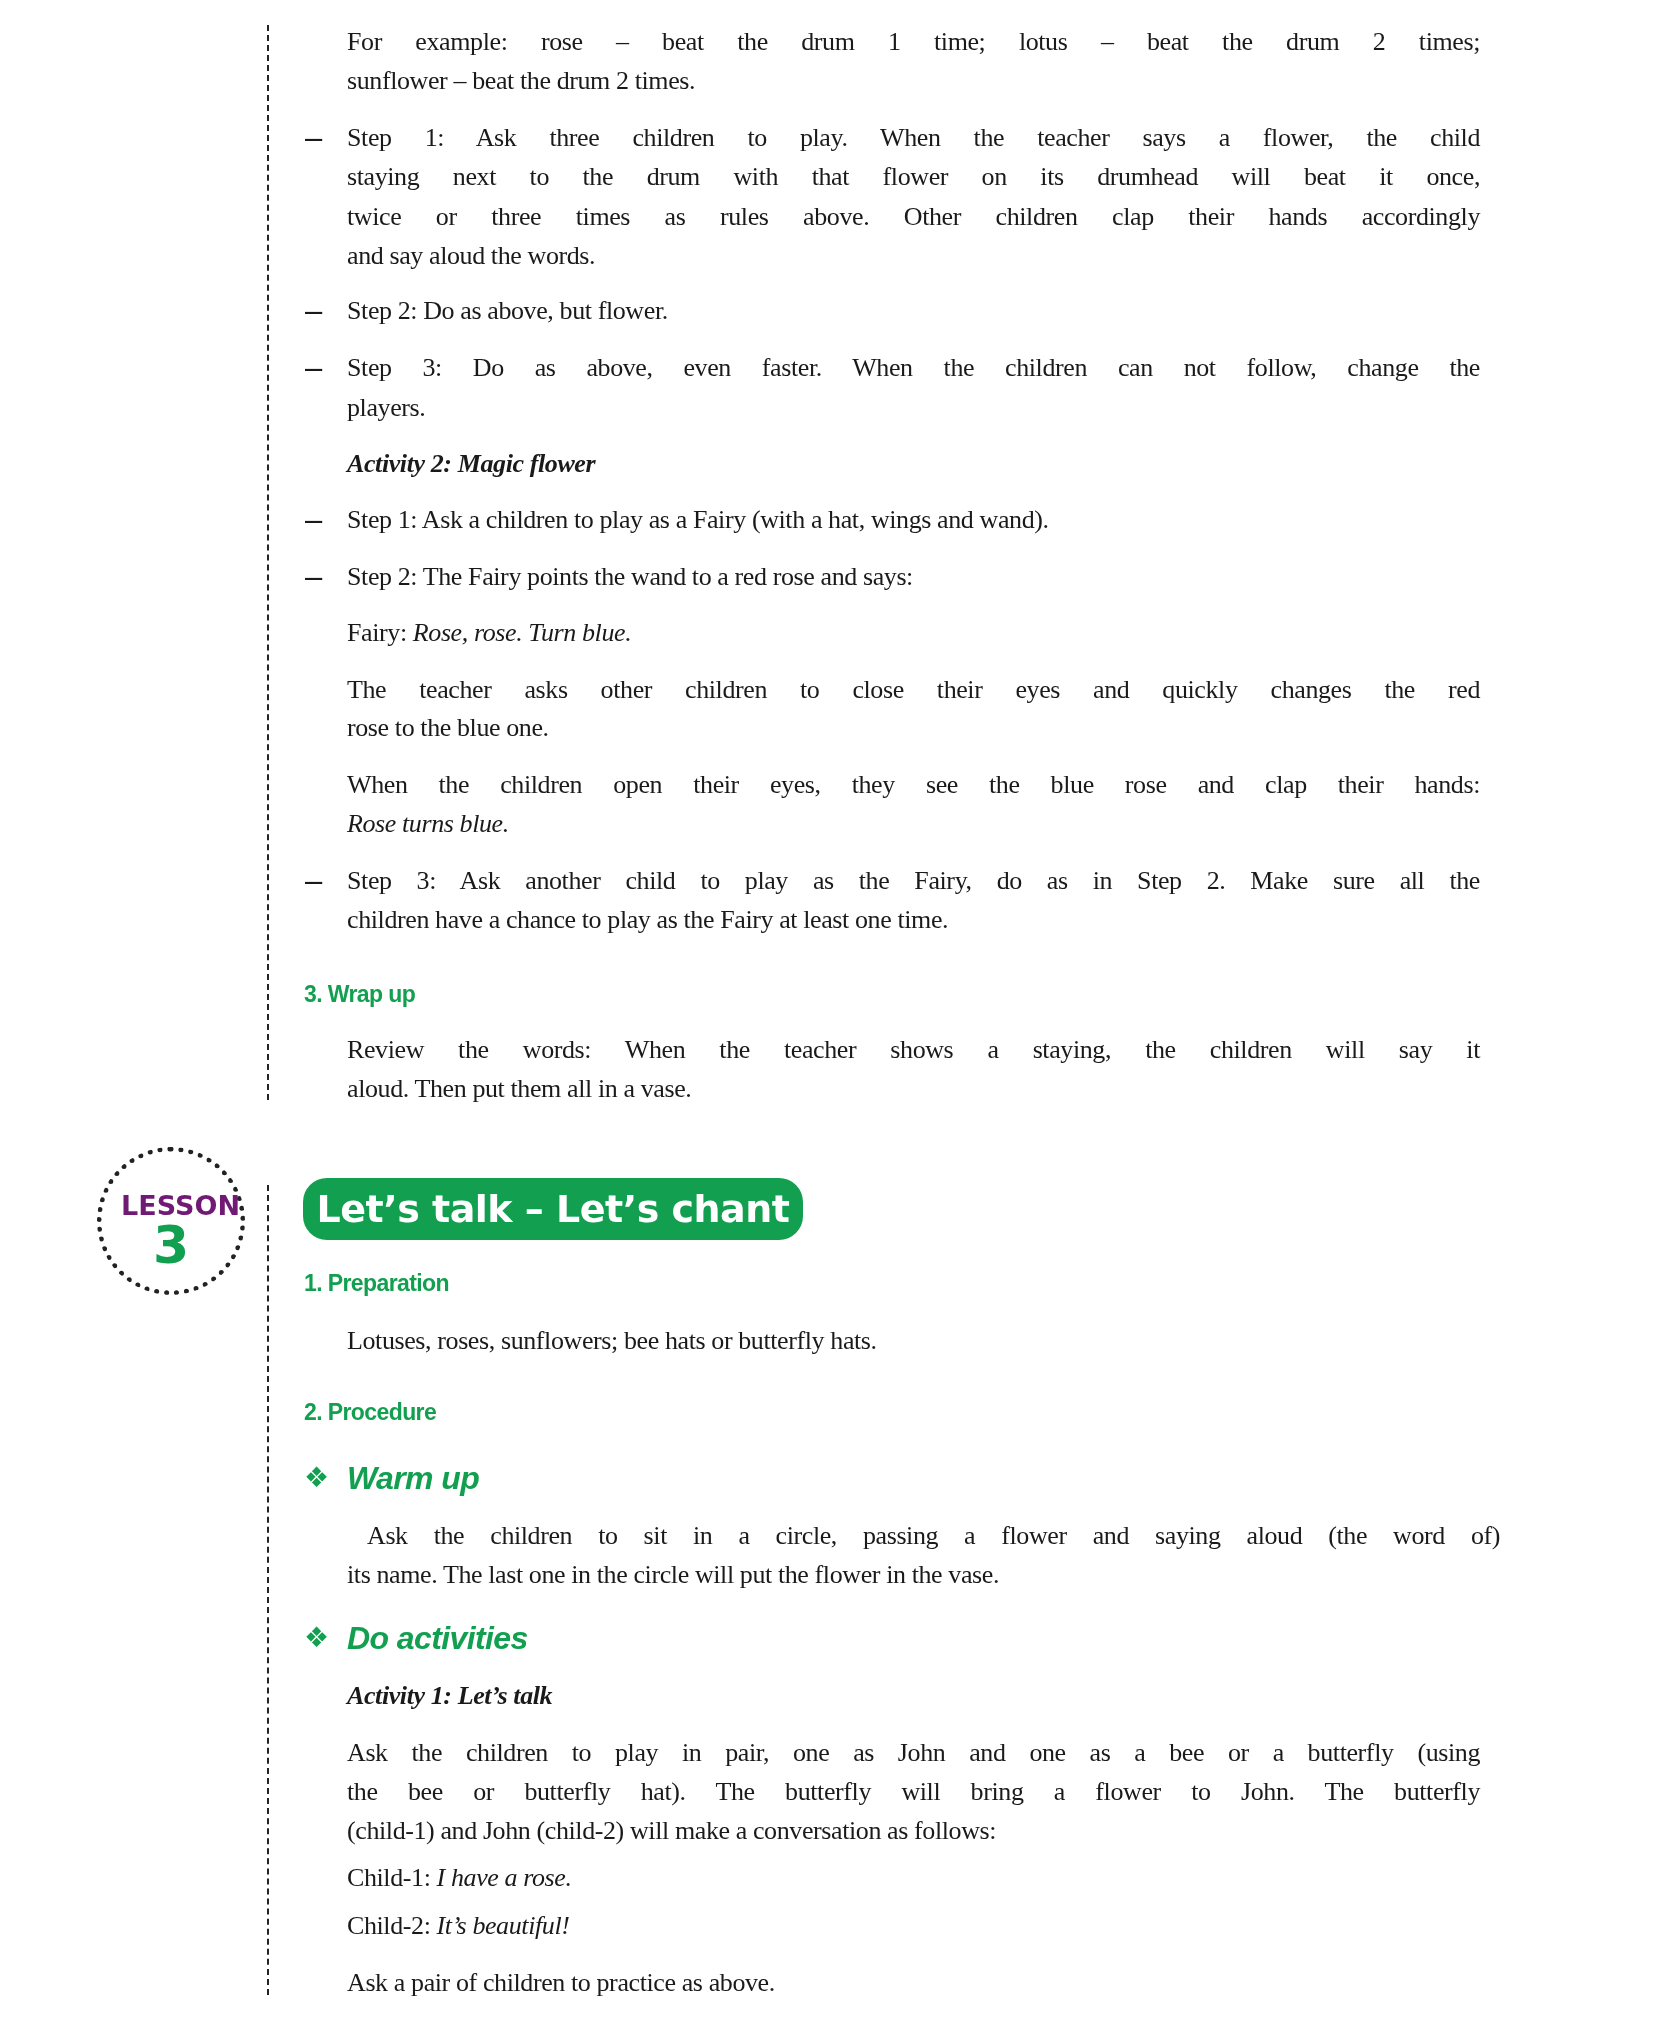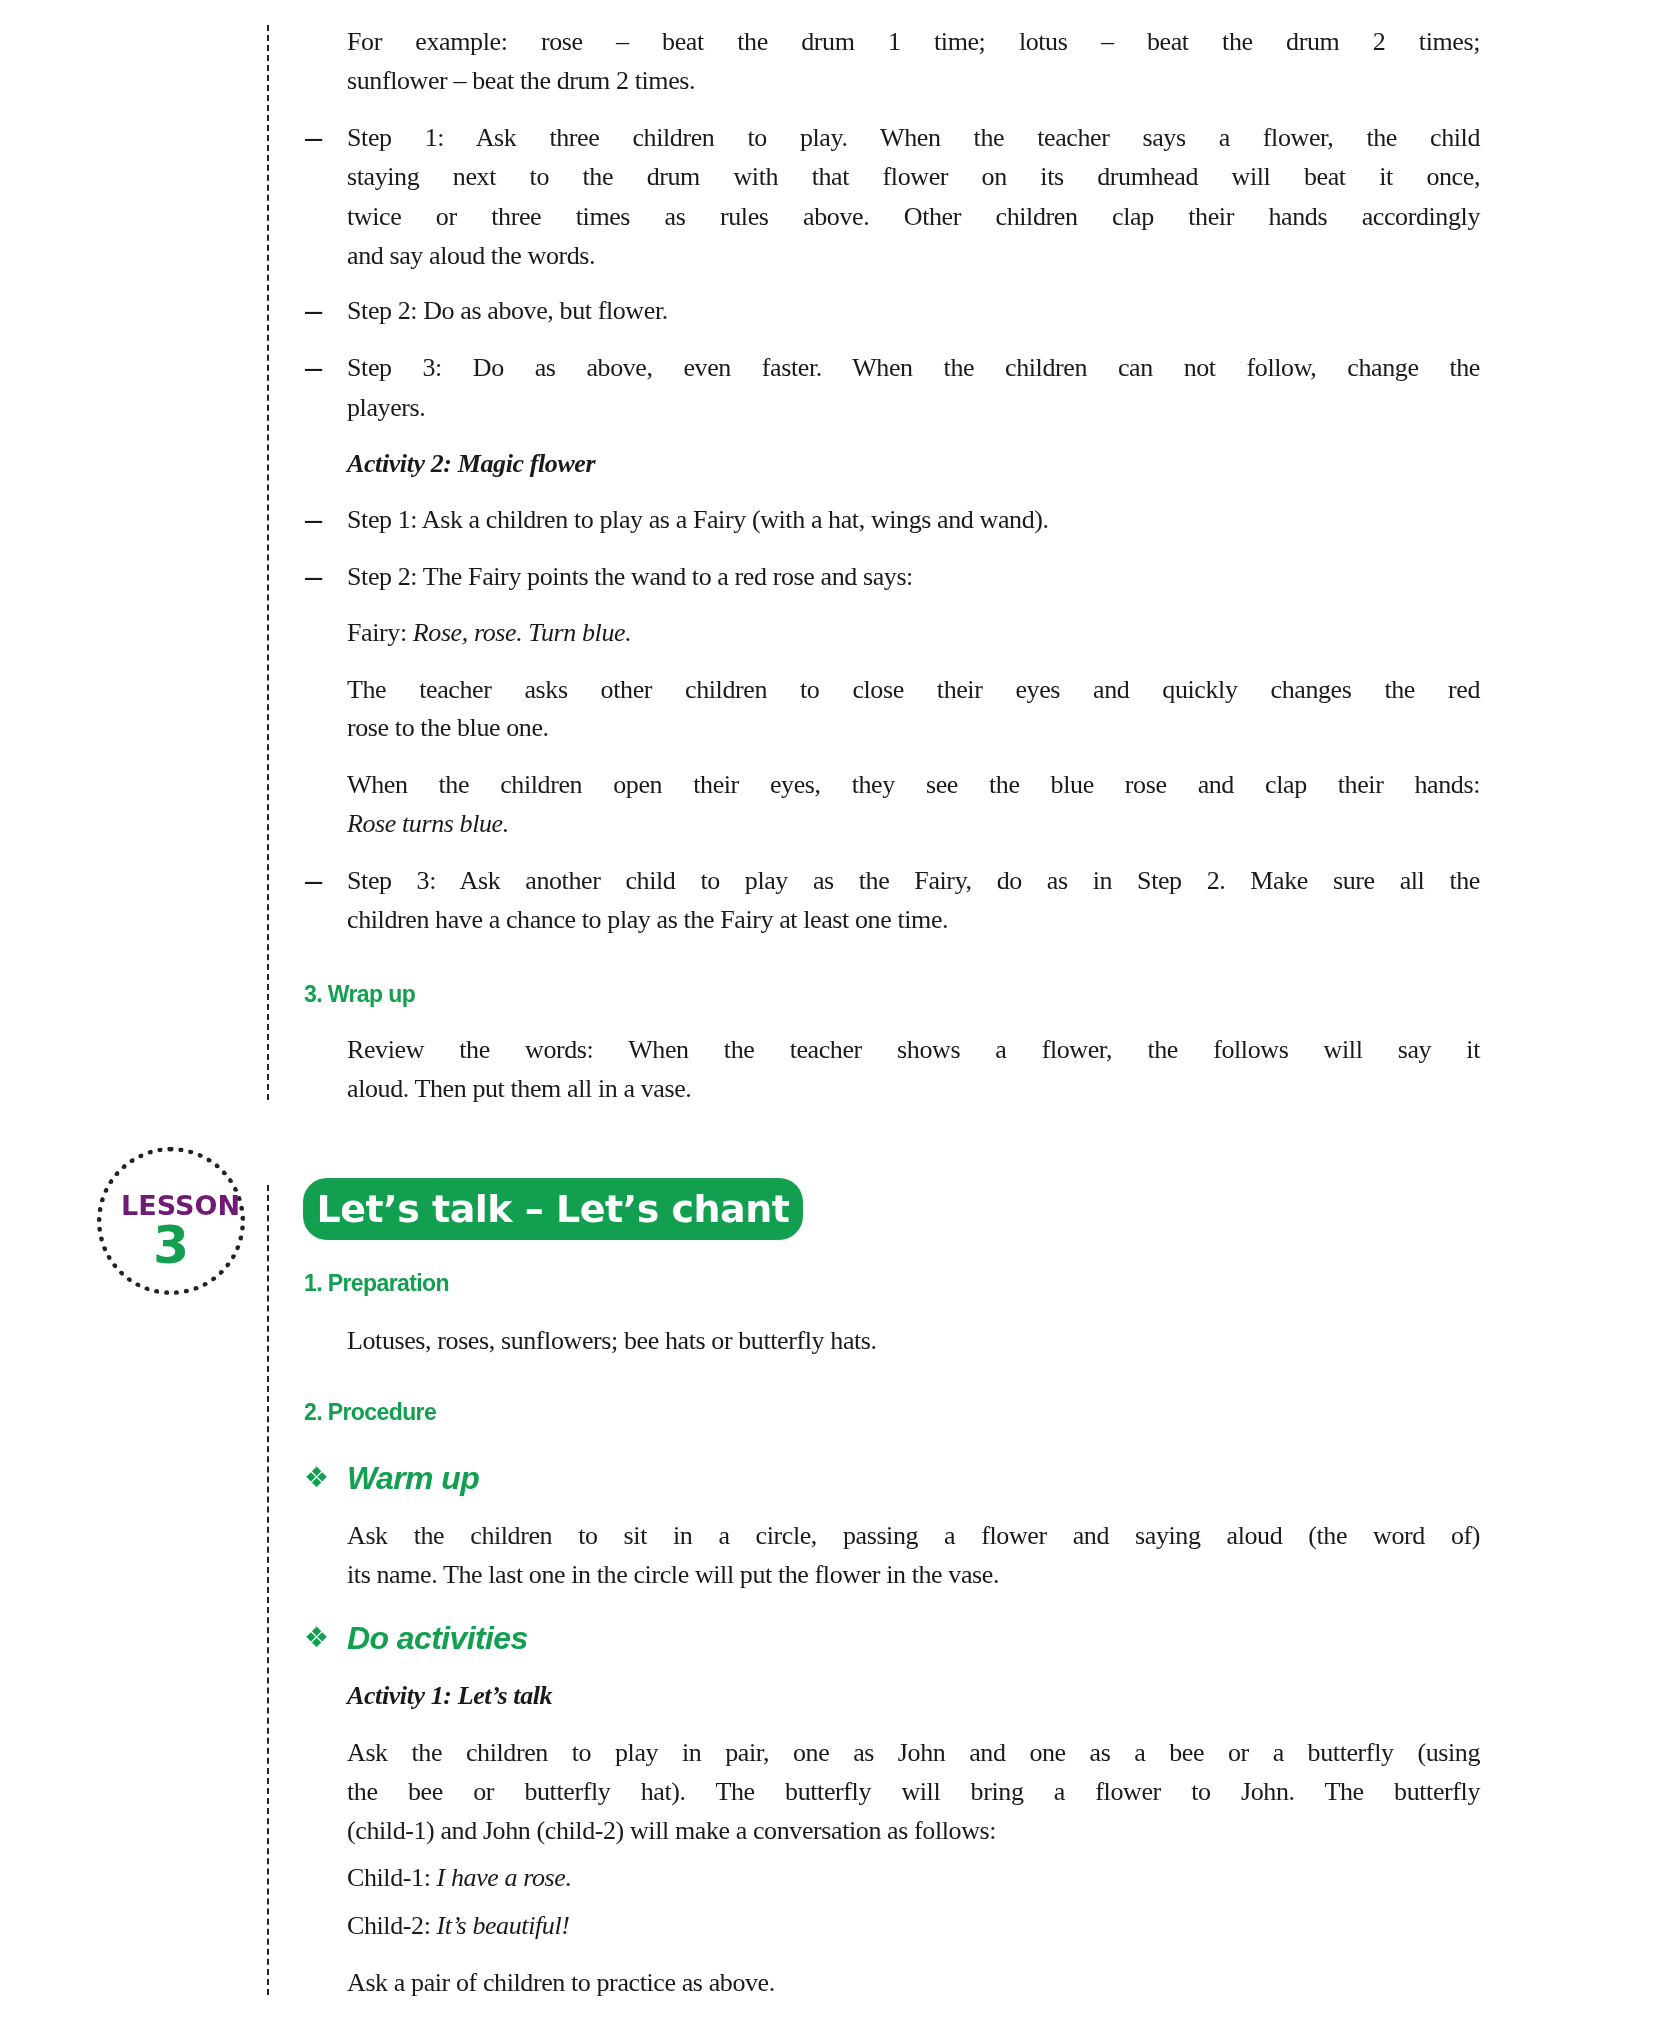--- a/index.html
+++ b/index.html
@@ -66,38 +66,38 @@
 <div class="line txt" style="top:727px;">rose to the blue one.</div>
 
 <div class="line txt just" style="top:784px;">When the children open their eyes, they see the blue rose and clap their hands:</div>
 <div class="line txt it" style="top:823px;">Rose turns blue.</div>
 
 <span class="dash" style="top:880px;">–</span>
 <div class="line txt just" style="top:880px;">Step 3: Ask another child to play as the Fairy, do as in Step 2. Make sure all the</div>
 <div class="line txt" style="top:919px;">children have a chance to play as the Fairy at least one time.</div>
 
 <div class="green-h" style="top:994px;">3. Wrap up</div>
-<div class="line txt just" style="top:1049px;">Review the words: When the teacher shows a flower, the follows will say it</div>
+<div class="line txt just" style="top:1049px;">Review the words: When the teacher shows a staying, the children will say it</div>
 <div class="line txt" style="top:1088px;">aloud. Then put them all in a vase.</div>
 
 <div class="badge">
   <div class="badge-word">LESSON</div>
   <div class="badge-num">3</div>
 </div>
 
 <div class="pill">Let’s talk – Let’s chant</div>
 
 <div class="green-h" style="top:1283px;">1. Preparation</div>
 <div class="line txt" style="top:1340px;">Lotuses, roses, sunflowers; bee hats or butterfly hats.</div>
 
 <div class="green-h" style="top:1412px;">2. Procedure</div>
 
 <span class="diamond" style="top:1478px;">❖</span>
 <div class="green-sub" style="top:1478px;">Warm up</div>
-<div class="line txt just" style="top:1535px;">Ask the children to sit in a circle, passing a flower and saying aloud (the word of)</div>
+<div class="line txt just" style="top:1535px;margin-left:20px;">Ask the children to sit in a circle, passing a flower and saying aloud (the word of)</div>
 <div class="line txt" style="top:1574px;">its name. The last one in the circle will put the flower in the vase.</div>
 
 <span class="diamond" style="top:1638px;">❖</span>
 <div class="green-sub" style="top:1638px;">Do activities</div>
 
 <div class="line txt bi" style="top:1695px;">Activity 1: Let’s talk</div>
 <div class="line txt just" style="top:1752px;">Ask the children to play in pair, one as John and one as a bee or a butterfly (using</div>
 <div class="line txt just" style="top:1791px;">the bee or butterfly hat). The butterfly will bring a flower to John. The butterfly</div>
 <div class="line txt" style="top:1830px;">(child-1) and John (child-2) will make a conversation as follows:</div>
 

